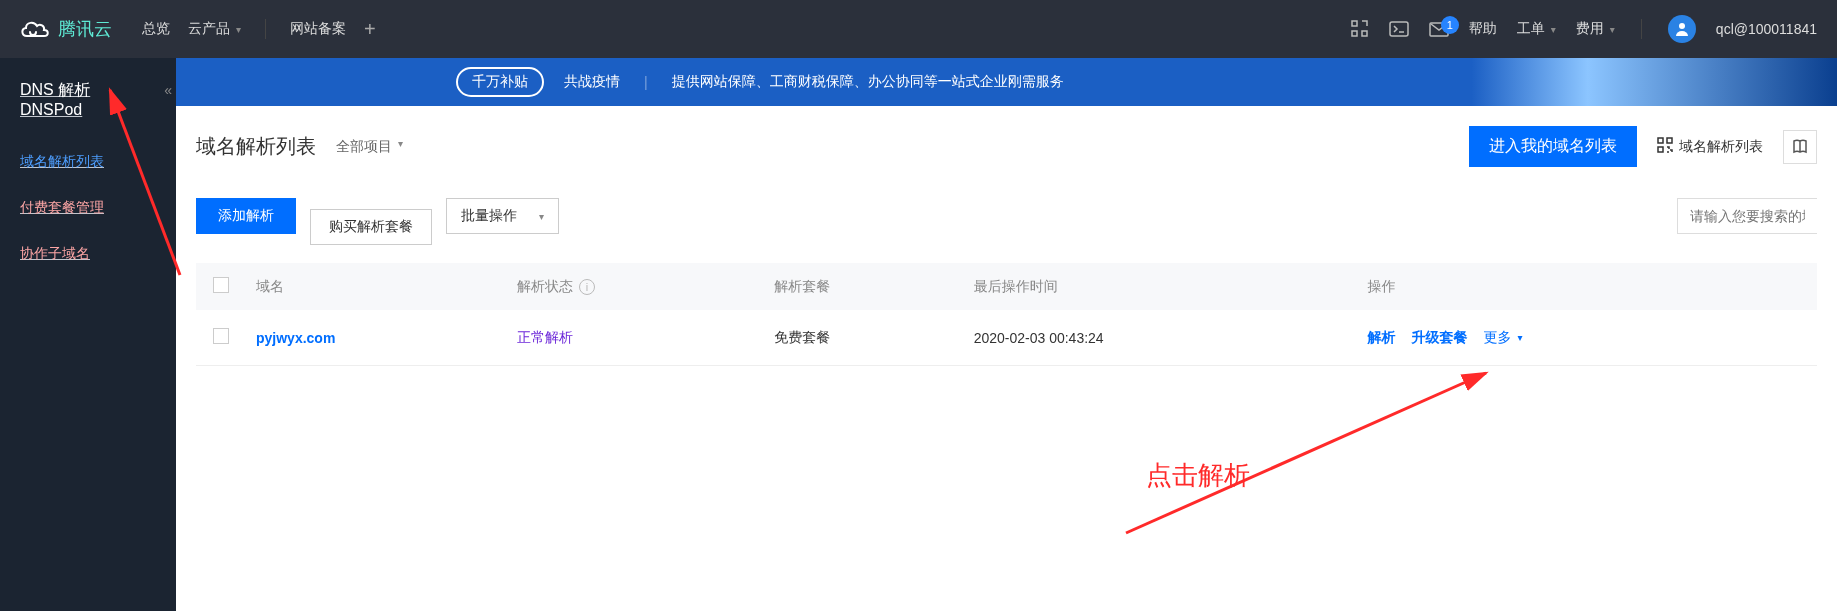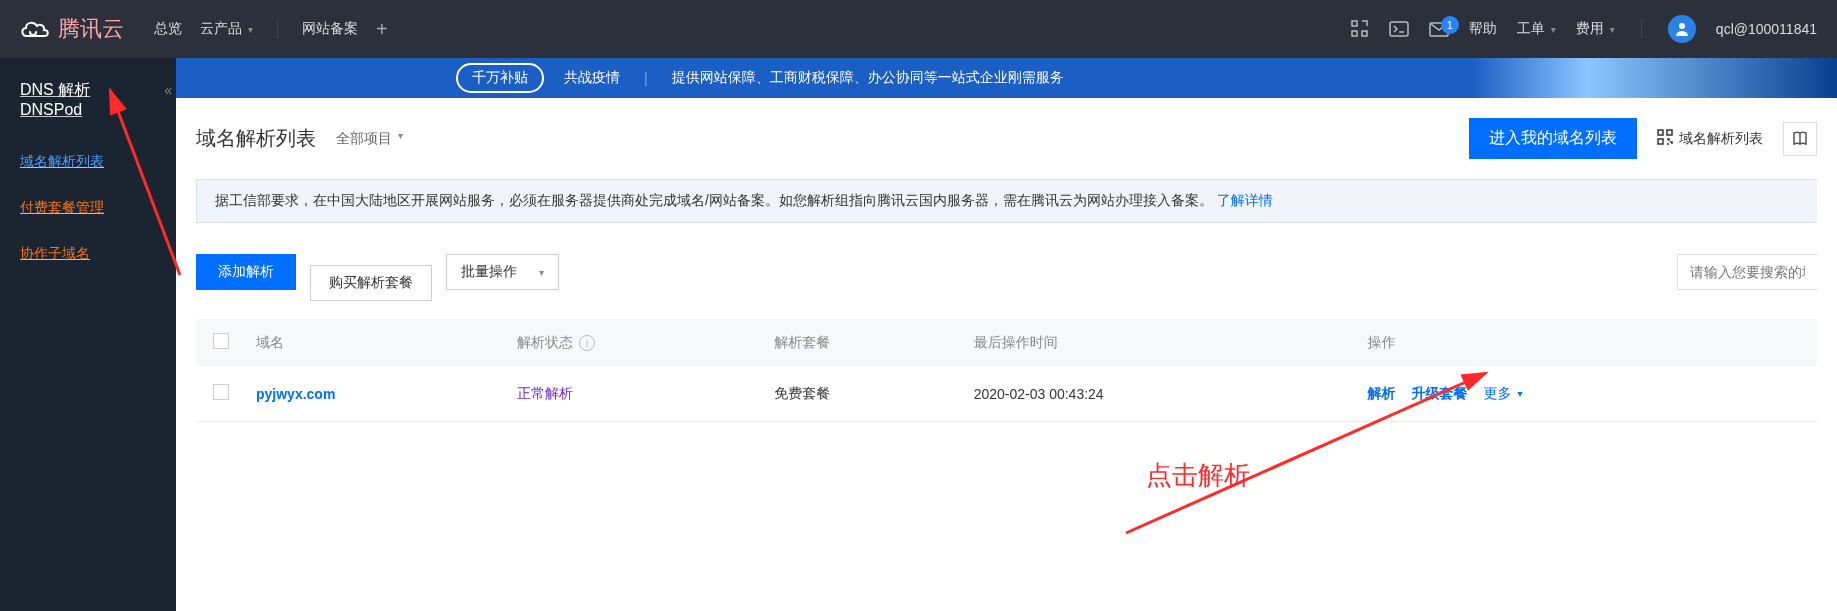--- a/index.html
+++ b/index.html
@@ -3,44 +3,44 @@
   <meta charset="utf-8">
   <style>
     * { margin: 0; padding: 0; box-sizing: border-box; }
     body { font-family: -apple-system, "PingFang SC", "Microsoft YaHei", sans-serif; font-size: 14px; color: #333; background: #fff; overflow: hidden; width: 1837px; height: 611px; position: relative; }
     
     
     .topbar { background: #2b303b; height: 58px; display: flex; align-items: center; color: #fff; padding: 0 20px; }
     .topbar-left { display: flex; align-items: center; gap: 18px; }
     .logo-wrap { display: flex; align-items: center; gap: 8px; margin-right: 12px; }
     .logo-icon svg { display: block; }
-    .logo-text { font-size: 22px; font-weight: 500; color: #fca5a5; }
+    .logo-text { font-size: 18px; font-weight: 500; color: #5eead4; }
     .top-link { color: #ddd; font-size: 14px; cursor: pointer; display:flex; align-items:center; gap:4px;}
     .top-divider { width:1px; height:20px; background:#444; margin: 0 6px; }
     .top-plus { color:#aaa; font-size:20px; cursor:pointer; }
     .topbar-spacer { flex:1; }
     .topbar-right { display: flex; align-items: center; gap: 20px; color:#ddd; }
     .top-icon-btn { cursor:pointer; color:#bbb; display:flex; align-items:center; }
     .mail-wrap { position: relative; }
     .mail-badge { position:absolute; top:-6px; right:-10px; background:#2684ff; color:#fff; width:18px; height:18px; border-radius:50%; font-size:11px; display:flex; align-items:center; justify-content:center; }
     .avatar { width:28px; height:28px; border-radius:50%; background:#2a82e4; display:flex; align-items:center; justify-content:center; color:#fff; font-size:14px; }
     .down-caret { font-size:10px; color:#888; margin-left:2px;}
     
     
     .main-wrap { display:flex; height: calc(100% - 58px); }
     .sidebar { width: 176px; background:#1b2431; color:#c1c5cc; position:relative; flex-shrink:0;text-decoration:underline;}
     .sidebar-title { font-size: 16px; color:#fff; font-weight:500; padding: 22px 20px 20px 20px; }
     .sidebar-collapse { position:absolute; right:4px; top:24px; color:#888; cursor:pointer; font-size:14px;}
-    .sidebar-item { padding: 14px 20px; cursor:pointer; color:#f97316; font-size:14px;}
+    .sidebar-item { padding: 14px 20px; cursor:pointer; color:#fca5a5; font-size:14px;}
     .sidebar-item.active { color:#4d9eff; }
     
     .content { flex:1; background:#fff; overflow:hidden; position:relative;}
     
     
-    .banner { height:40px; background: linear-gradient(90deg, #1b5fc4 0%, #1b5fc4 78%, #8cc5ff 85%, #0a3f8f 100%); color:#fff; display:flex; align-items:center; padding-left: 280px; font-size:14px; gap:20px;}
+    .banner { height:48px; background: linear-gradient(90deg, #1b5fc4 0%, #1b5fc4 78%, #8cc5ff 85%, #0a3f8f 100%); color:#fff; display:flex; align-items:center; padding-left: 280px; font-size:14px; gap:20px;}
     .banner-badge { border:2px solid #fff; border-radius:20px; padding:4px 14px; font-size:14px; font-weight:500;}
     .banner-sep { color: rgba(255,255,255,0.4); margin: 0 4px; }
     
     
     .page-head { padding: 20px 20px 20px 20px; display:flex; align-items:center; gap: 20px;}
     .page-title { font-size: 20px; font-weight:500; }
     .project-select { color:#666; display:flex; align-items:flex-start; gap:4px; cursor:pointer;}
     .page-head-spacer { flex:1; }
     .btn-primary-lg { background:#006eff; color:#fff; padding: 10px 20px; border:none; cursor:pointer; font-size:16px;}
     .btn-text { color:#333; display:flex; align-items:center; gap:6px; cursor:pointer; font-size:14px;}
@@ -178,24 +178,20 @@
         </span>
         <span>域名解析列表</span>
       </span>
       <span class="btn-icon-square">
         <svg width="16" height="16" viewBox="0 0 16 16" fill="none" stroke="#555" stroke-width="1.5">
             <path d="M2 2 C 4 1 6 1 8 2 C 10 1 12 1 14 2 V 13 C 12 12 10 12 8 13 C 6 12 4 12 2 13 Z M8 2 V 13"></path>
           </svg>
       </span>
     </div>
 
-    <div class="notice">
-      <span>据工信部要求，在中国大陆地区开展网站服务，必须在服务器提供商处完成域名/网站备案。如您解析组指向腾讯云国内服务器，需在腾讯云为网站办理接入备案。</span>
-      <a>了解详情</a>
-    </div>
 
     <div class="action-row">
       <button class="btn-primary">添加解析</button>
       <button class="btn-white">购买解析套餐</button>
       <div class="btn-drop">
         <span>批量操作</span>
         <span class="down-caret" style="color:#888;">▾</span>
       </div>
       <div class="action-spacer"></div>
       <input class="search-input" placeholder="请输入您要搜索的域名" style="">

